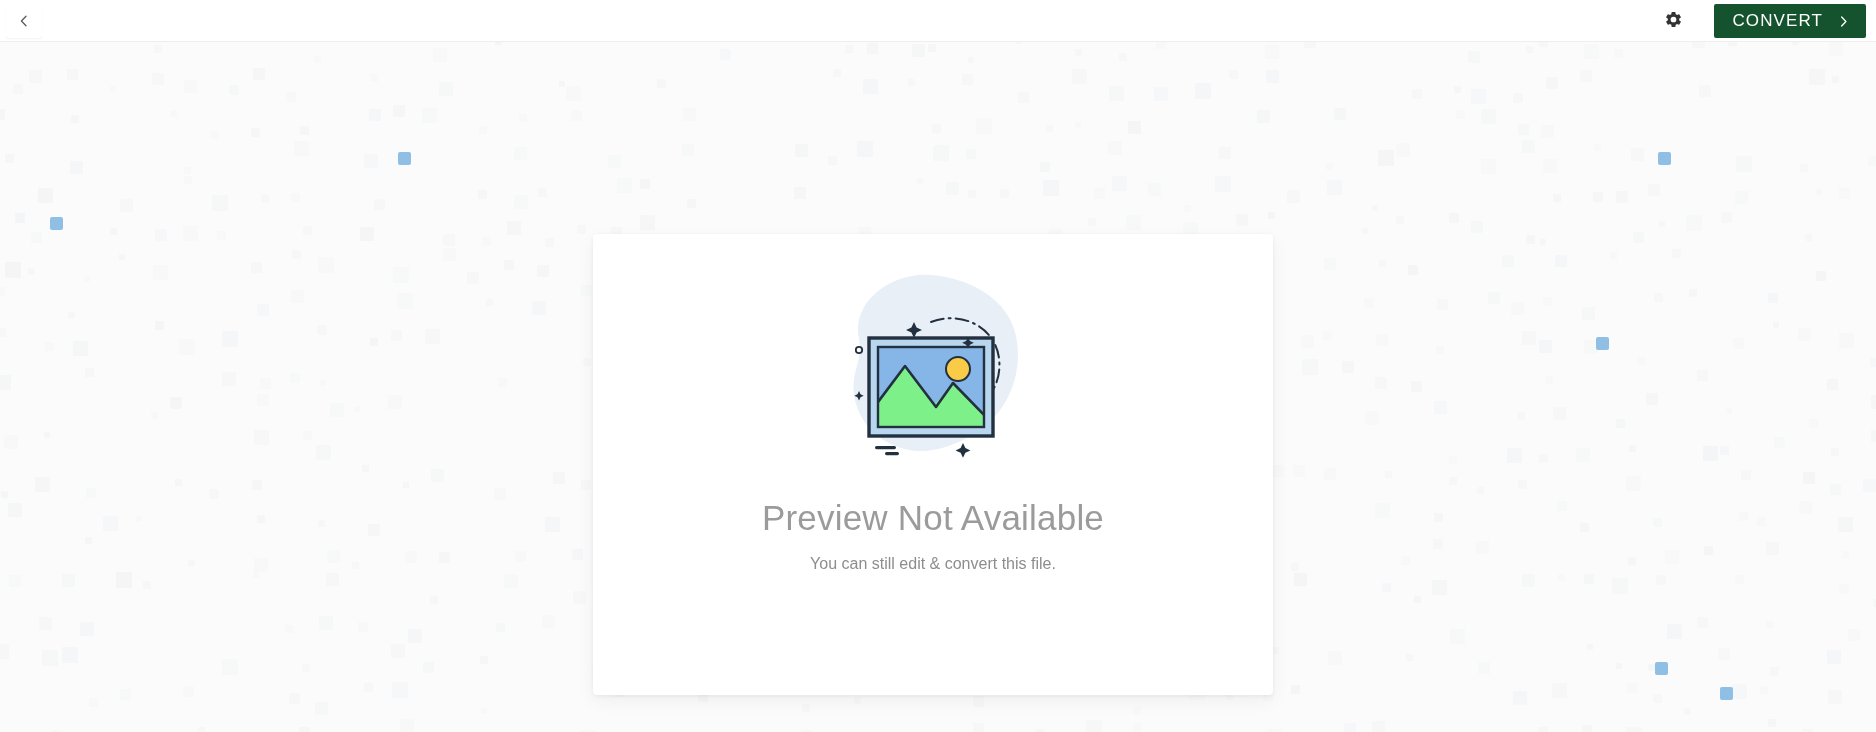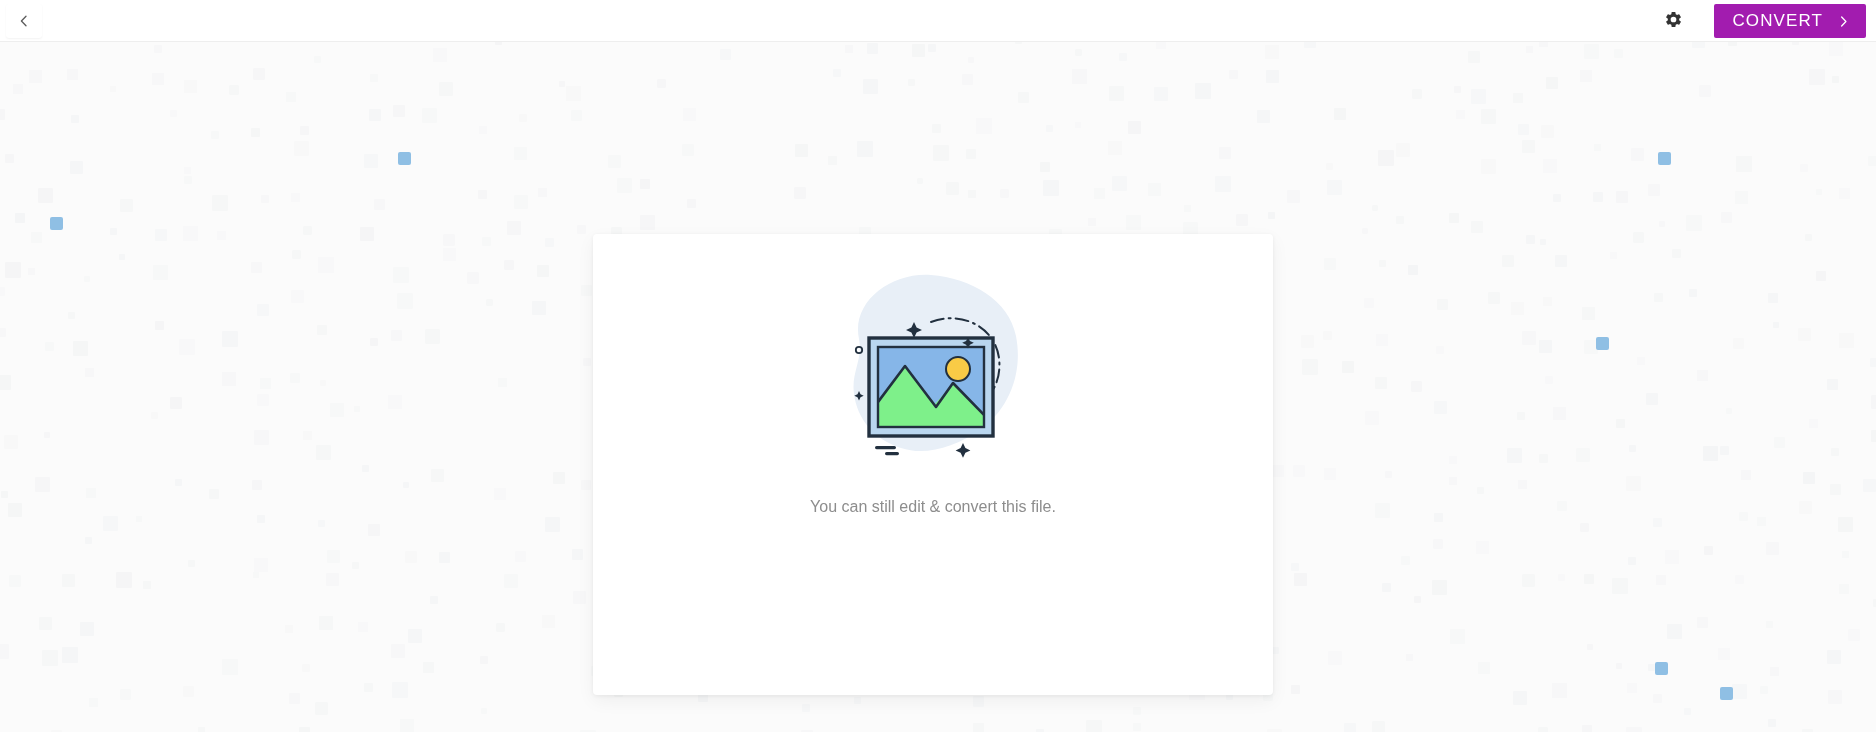--- a/index.html
+++ b/index.html
@@ -81,21 +81,21 @@
     border: none;
     display: flex;
     align-items: center;
     justify-content: center;
     cursor: pointer;
   }
 
   #convert-button {
     height: 34px;
     min-width: 148px;
-    background: #a21caf;
+    background: #14532d;
     border: none;
     border-radius: 2px;
     color: #ffffff;
     display: flex;
     align-items: center;
     justify-content: center;
     gap: 14px;
     padding: 0 16px 0 18px;
     cursor: pointer;
     font-family: "Liberation Sans", sans-serif;
@@ -803,17 +803,18 @@
       <circle cx="46" cy="84" r="3.2" stroke="#22303f" stroke-width="1.8" fill="none"></circle>
 
       <path d="M46 125 l1.5 3.2 3.2 1.5 -3.2 1.5 -1.5 3.2 -1.5 -3.2 -3.2 -1.5
                3.2 -1.5 Z" fill="#22303f"></path>
 
       <rect x="62" y="180" width="21" height="3.2" rx="1.6" fill="#22303f"></rect>
       <rect x="72" y="186" width="14" height="3.2" rx="1.6" fill="#22303f"></rect>
     </svg>
   </div>
 
+  <div id="card-title">Preview Not Available</div>
 
   <div id="card-subtitle">You can still edit &amp; convert this file.</div>
 
 
 </div>
 
 </body></html>

